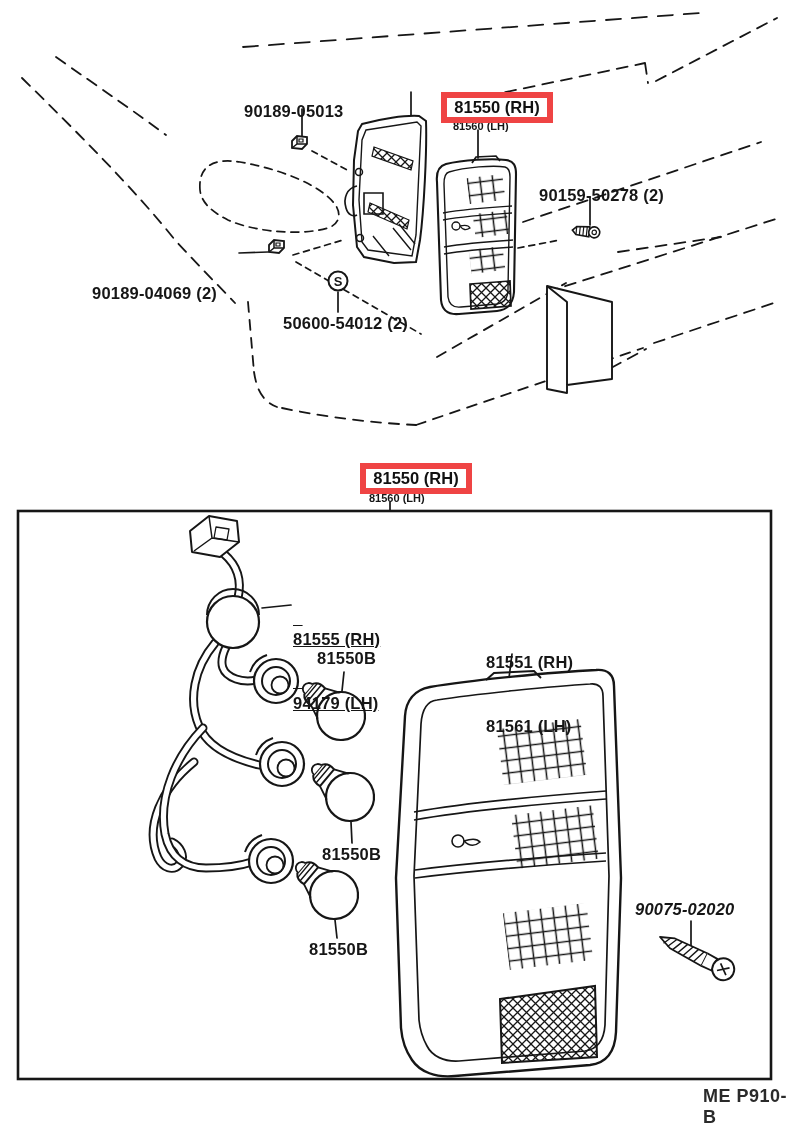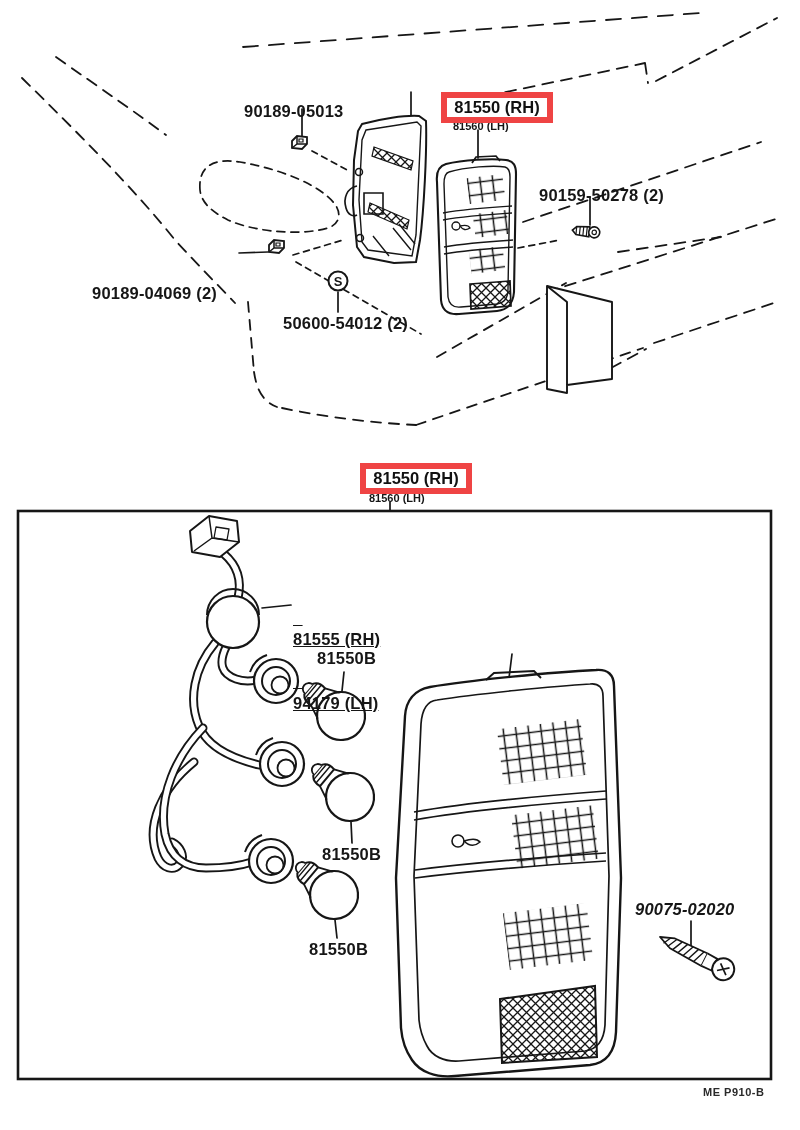--- a/index.html
+++ b/index.html
@@ -7,21 +7,21 @@
          font-family:"Liberation Sans",sans-serif;overflow:hidden;}
   .stage svg{position:absolute;left:0;top:0;}
   .lb{position:absolute;color:#161616;font-weight:700;font-size:16.5px;
       line-height:21px;white-space:pre;letter-spacing:.2px;z-index:4;}
   .lb .ln2{margin-top:1px;}
   .hibox{position:absolute;z-index:3;border:6px solid #ef4444;background:#fff;
          padding:0 5px;height:19px;line-height:19px;font-size:16.5px;font-weight:700;
          white-space:pre;color:#111;text-align:center;min-width:90px;}
   .under{position:absolute;z-index:2;color:#161616;font-weight:700;font-size:11px;
          white-space:pre;line-height:20px;}
-  .footer{position:absolute;z-index:4;font-size:11px;font-weight:700;color:#2a2a2a;
+  .footer{position:absolute;z-index:4;font-size:18px;font-weight:700;color:#2a2a2a;
           letter-spacing:.5px;}
 </style>
 </head>
 <body>
 
 <div class="stage">
 
 <svg width="800" height="1130" viewBox="0 0 800 1130">
   <defs>
     <pattern id="xh" width="12.5" height="12.5" patternUnits="userSpaceOnUse">
@@ -246,18 +246,22 @@
 
 <div class="lb" style="left:293px;top:587px;text-decoration:underline;">
   <div>81555 (RH)</div>
   <div class="ln2">94179 (LH)</div>
 </div>
 
 <div class="lb" style="left:317px;top:648px;">81550B</div>
 <div class="lb" style="left:322px;top:844px;">81550B</div>
 <div class="lb" style="left:309px;top:939px;">81550B</div>
 
+<div class="lb" style="left:486px;top:610px;">
+  <div>81551 (RH)</div>
+  <div class="ln2">81561 (LH)</div>
+</div>
 
 <div class="lb" style="left:635px;top:899px;font-style:italic;">90075-02020</div>
 
 <div class="footer" style="left:703px;top:1086px;">ME P910-B</div>
 
 </div>
 
 </body></html>

